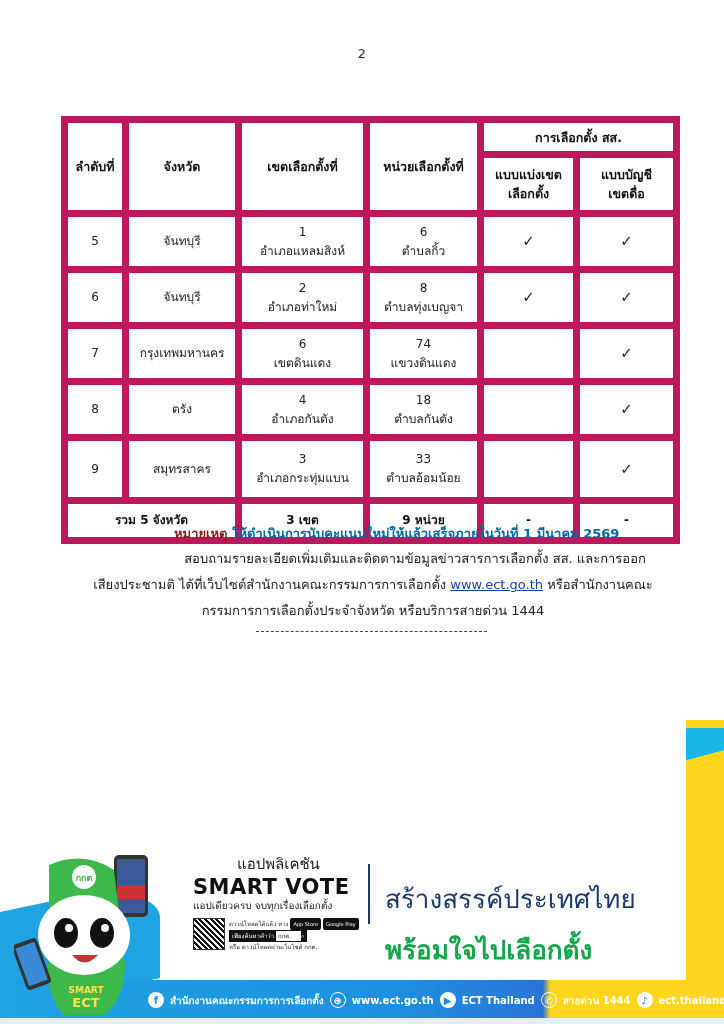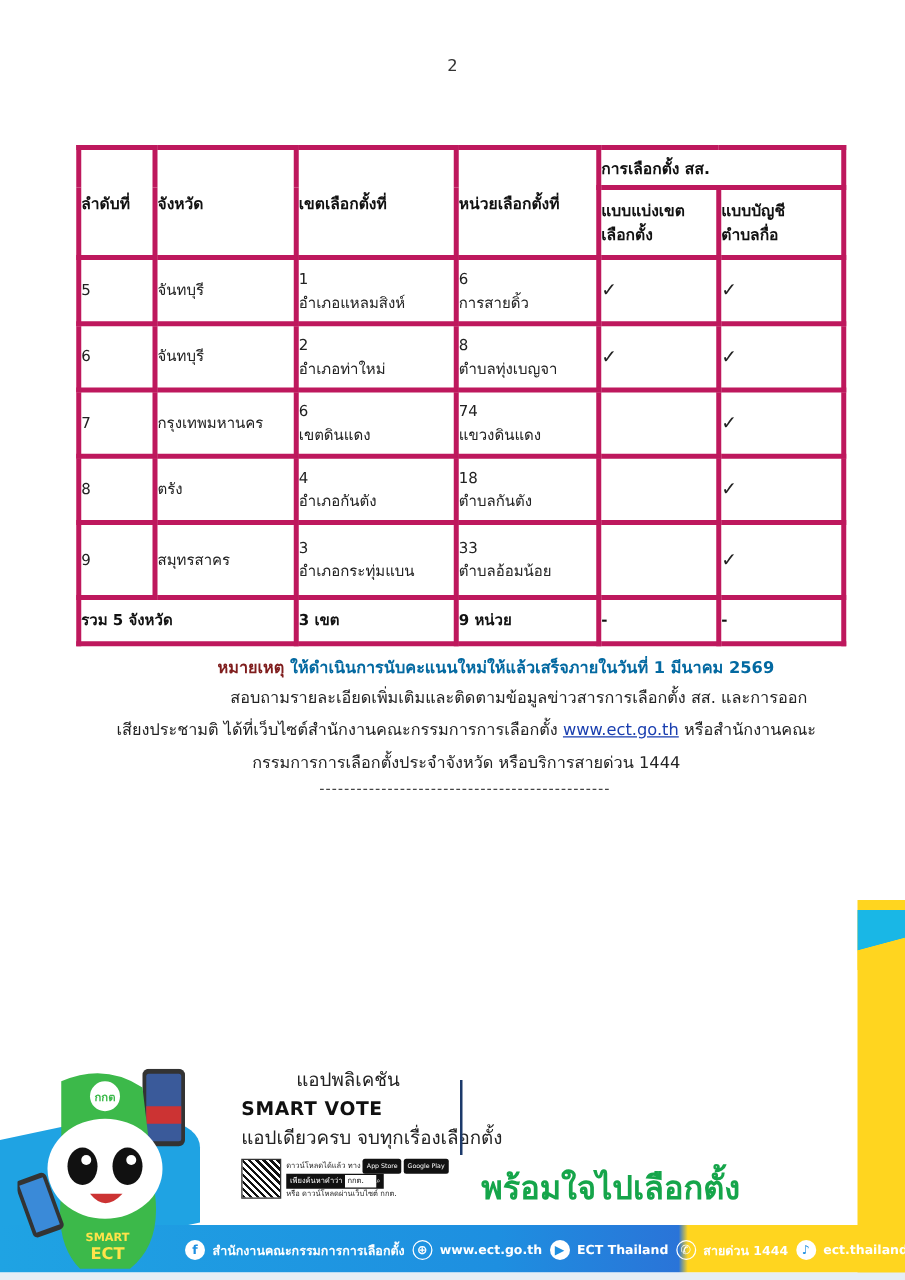--- a/index.html
+++ b/index.html
@@ -2,21 +2,21 @@
 <html><head>
 <meta charset="utf-8">
 <style>
   html, body { margin: 0; padding: 0; background: #ffffff; }
   body { width: 724px; height: 1024px; position: relative; overflow: hidden;
          font-family: "DejaVu Sans", sans-serif; color: #111; }
   .page-num { position: absolute; top: 46px; left: 0; width: 724px; text-align: center;
               font-size: 13px; color: #333; }
   table.main { position: absolute; left: 61px; top: 116px; width: 612px;
                border-collapse: collapse; font-size: 12px; table-layout: fixed; }
-  table.main td, table.main th { border: 4px solid #be185d; padding: 0; text-align: left;
+  table.main td, table.main th { border: 7px solid #be185d; padding: 0; text-align: center;
                vertical-align: middle; line-height: 19px; }
   table.main th { font-weight: bold; font-size: 12.5px; }
   .hdr1 th { height: 28px; }
   .hdr2 th { height: 52px; }
   .data-row td { height: 49px; vertical-align: top; padding-top: 4px; font-weight: normal; color:#222; }
   .data-row td.chk { vertical-align: middle; padding-top: 0; font-size: 15px; }
   .data-row.tall td { height: 56px; }
   .total-row td { height: 33px; font-weight: bold; }
   .cell-line { display: block; }
   .note { position: absolute; left: 174px; top: 523px; font-size: 13px; color: #111; white-space: nowrap; }
@@ -39,22 +39,22 @@
                background: #1fa3e3; border-top-right-radius: 60% 40%; transform: skewY(-12deg); }
   .bottom-strip { position: absolute; left: 0; top: 318px; width: 724px; height: 6px; background: #e6eef5; }
   .mascot { position: absolute; left: 14px; top: 155px; width: 150px; height: 165px; }
   .social { position: absolute; left: 148px; top: 290px; height: 20px; display: flex; align-items: center;
             gap: 6px; font-size: 10px; font-weight: bold; color: #fff; white-space: nowrap; }
   .social .ic { width: 16px; height: 16px; border-radius: 50%; background: #fff; color: #1e8fe0;
                 display: inline-flex; align-items: center; justify-content: center; font-size: 10px; font-weight: bold; }
   .social .ic.outline { background: transparent; border: 1.5px solid #fff; color: #fff; width: 14px; height: 14px; }
   .app-block { position: absolute; left: 193px; top: 152px; }
   .app-sub { font-size: 15px; color: #222; margin-left: 44px; }
-  .app-title { font-size: 15px; font-weight: bold; color: #111; letter-spacing: 0.5px; line-height: 22px; }
-  .app-tag { font-size: 15px; color: #222; }
+  .app-title { font-size: 21px; font-weight: bold; color: #111; letter-spacing: 0.5px; line-height: 22px; }
+  .app-tag { font-size: 10px; color: #222; }
   .qr-row { display: flex; gap: 4px; margin-top: 5px; }
   .qr { width: 30px; height: 30px; border: 1px solid #333; background:
         repeating-linear-gradient(45deg,#111 0 2px,#fff 2px 4px); }
   .qr-info { font-size: 6px; color: #222; line-height: 10px; }
   .store-badge { display: inline-block; background: #111; color: #fff; font-size: 5px; padding: 1px 3px; border-radius: 2px; margin-left: 2px; }
   .search-chip { display: inline-flex; background: #111; color: #fff; font-size: 6px; padding: 1px 3px; }
   .search-chip .box { background: #fff; color: #111; padding: 0 10px 0 2px; margin-left: 2px; }
   .v-divider { position: absolute; left: 368px; top: 164px; width: 2px; height: 60px; background: #1c3a6b; }
   .slogan1 { position: absolute; left: 385px; top: 178px; font-size: 26px; color: #1c3a6b; white-space: nowrap; }
   .slogan2 { position: absolute; left: 385px; top: 213px; font-size: 26px; font-weight: bold; color: #15a54a; white-space: nowrap; margin-top: 16px; }
@@ -81,34 +81,34 @@
     <th rowspan="2">หน่วยเลือกตั้งที่</th>
     <th colspan="2">การเลือกตั้ง สส.</th>
   </tr>
   <tr class="hdr2">
     <th>
       <span class="cell-line">แบบแบ่งเขต</span>
       <span class="cell-line">เลือกตั้ง</span>
     </th>
     <th>
       <span class="cell-line">แบบบัญชี</span>
-      <span class="cell-line">ตำบลกื่อ</span>
+      <span class="cell-line">เขตดื่อ</span>
     </th>
   </tr>
 
   <tr class="data-row">
     <td>5</td>
     <td>จันทบุรี</td>
     <td>
           <span class="cell-line">1</span>
           <span class="cell-line">อำเภอแหลมสิงห์</span>
         </td>
     <td>
           <span class="cell-line">6</span>
-          <span class="cell-line">การสายดิ้ว</span>
+          <span class="cell-line">ตำบลกิ้ว</span>
         </td>
     <td class="chk">✓</td>
     <td class="chk">✓</td>
   </tr>
   <tr class="data-row">
     <td>6</td>
     <td>จันทบุรี</td>
     <td>
           <span class="cell-line">2</span>
           <span class="cell-line">อำเภอท่าใหม่</span>
@@ -221,20 +221,21 @@
             <span>เพียงค้นหาคำว่า</span>
             <span class="box">กกต.</span>
             <span>⌕</span>
           </div>
         <div>หรือ ดาวน์โหลดผ่านเว็บไซต์ กกต.</div>
       </div>
     </div>
   </div>
 
   <div class="v-divider"></div>
+  <div class="slogan1">สร้างสรรค์ประเทศไทย</div>
   <div class="slogan2">พร้อมใจไปเลือกตั้ง</div>
 
   <div class="social">
     <span class="ic">f</span>
     <span>สำนักงานคณะกรรมการการเลือกตั้ง</span>
     <span class="ic outline">⊕</span>
     <span>www.ect.go.th</span>
     <span class="ic">▶</span>
     <span>ECT Thailand</span>
     <span class="ic outline">✆</span>

